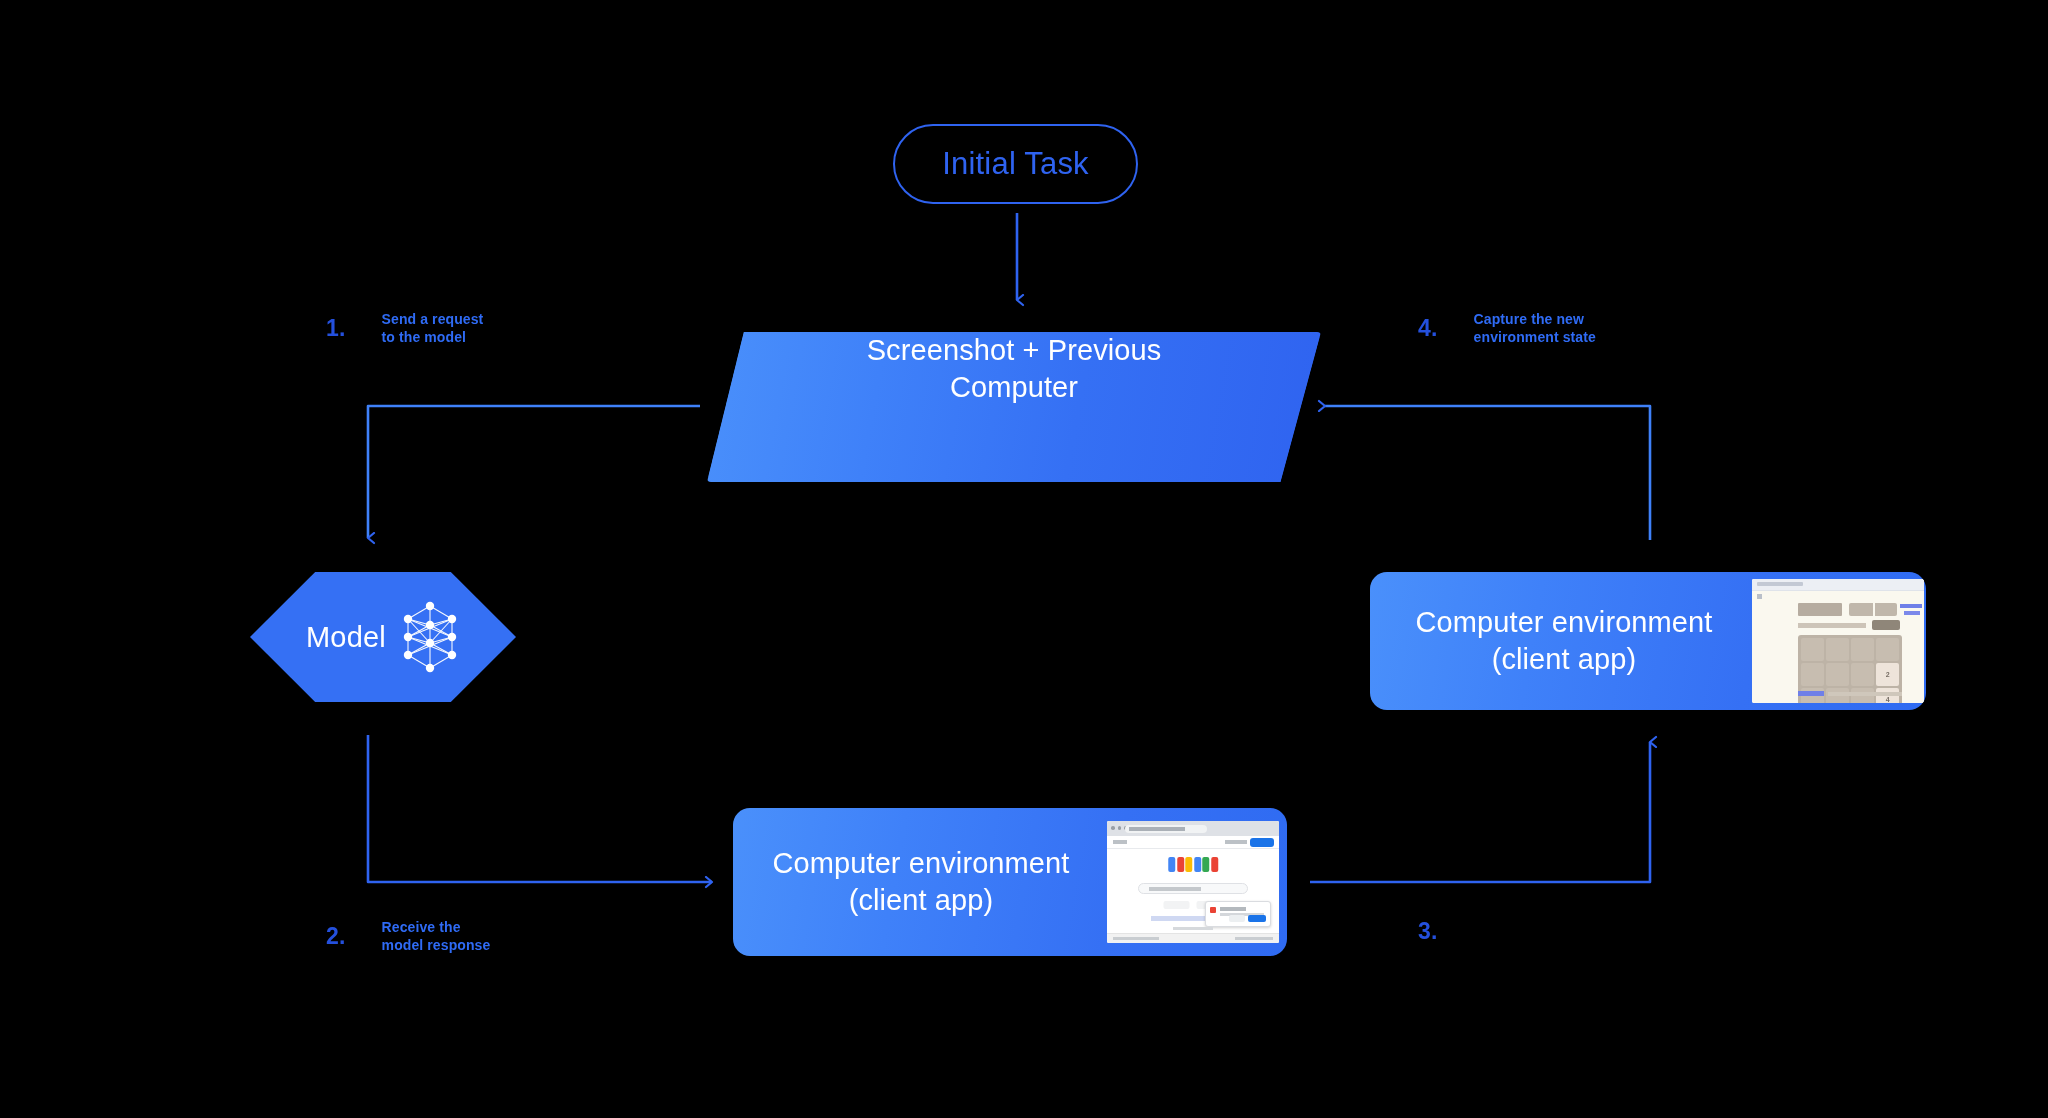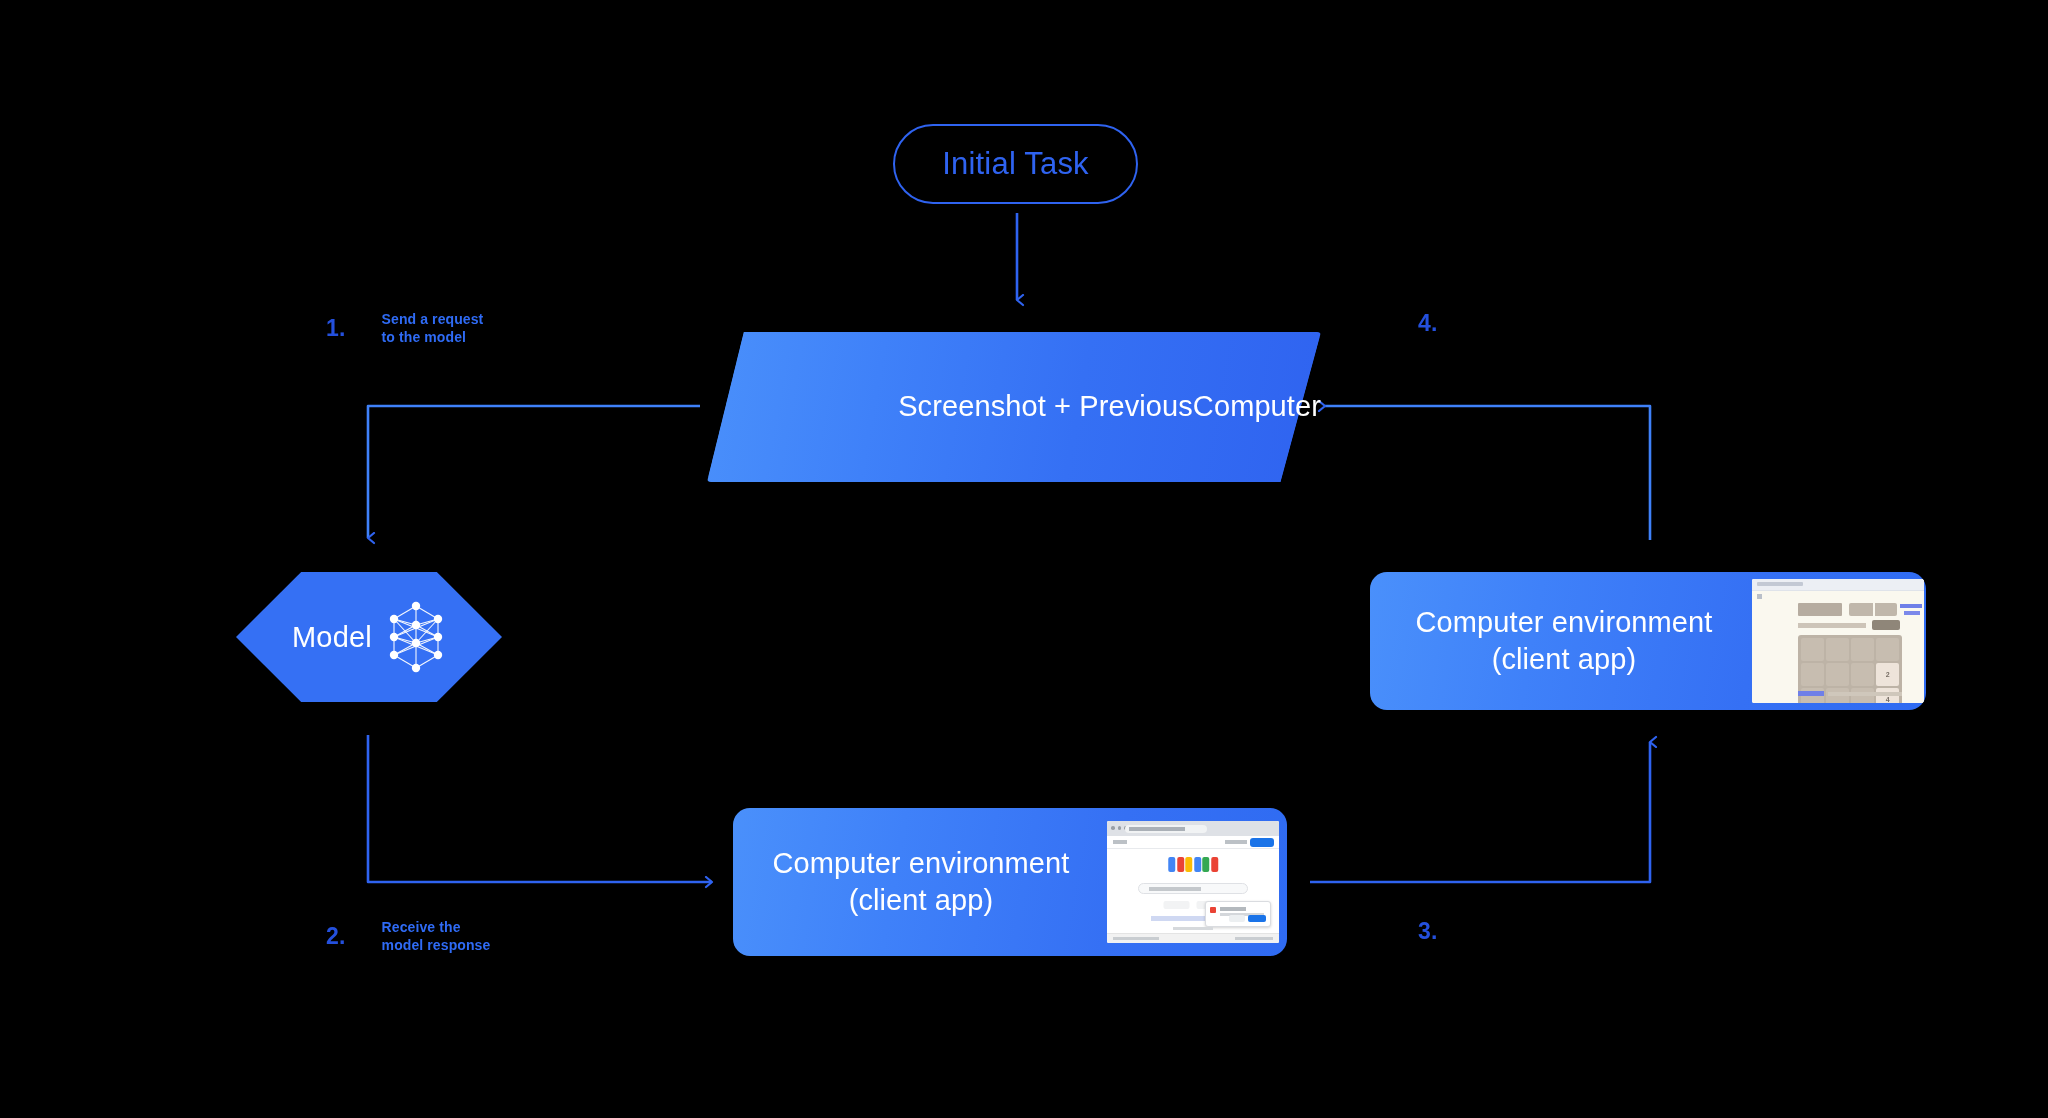--- a/index.html
+++ b/index.html
@@ -68,35 +68,35 @@
     position: absolute;
     inset: 0;
     background: linear-gradient(100deg, #4a90fb 0%, #3f81f9 28%, #3570f4 60%, #2f63f0 100%);
     clip-path: polygon(0% 100%, 6.0% 0%, 100% 0%, 93.4% 100%);
     border-radius: 10px;
   }
   .parallelogram-text {
     position: absolute;
     inset: 0;
     display: flex;
-    flex-direction: row;
+    flex-direction: column;
     align-items: center;
-    justify-content: flex-end;
+    justify-content: flex-start;
     color: #ffffff;
     font-size: 29px;
     font-weight: 400;
     line-height: 1.28;
     text-align: center;
     letter-spacing: 0.1px;
   }
 
   
   .hexagon-wrap {
     position: absolute;
-    left: 236px;
+    left: 250px;
     top: 572px;
     width: 266px;
     height: 130px;
   }
   .hexagon-shape {
     position: absolute;
     inset: 0;
     background: #3570f4;
     clip-path: polygon(24.5% 0%, 75.5% 0%, 100% 50%, 75.5% 100%, 24.5% 100%, 0% 50%);
   }
@@ -719,15 +719,17 @@
     <span class="step-text">Receive the
 model response</span>
   </div>
 
   <div class="step" id="step-3">
     <span class="step-num">3.</span>
   </div>
 
   <div class="step" id="step-4">
     <span class="step-num">4.</span>
+    <span class="step-text">Capture the new
+environment state</span>
   </div>
 
 </div>
 
 </body></html>

